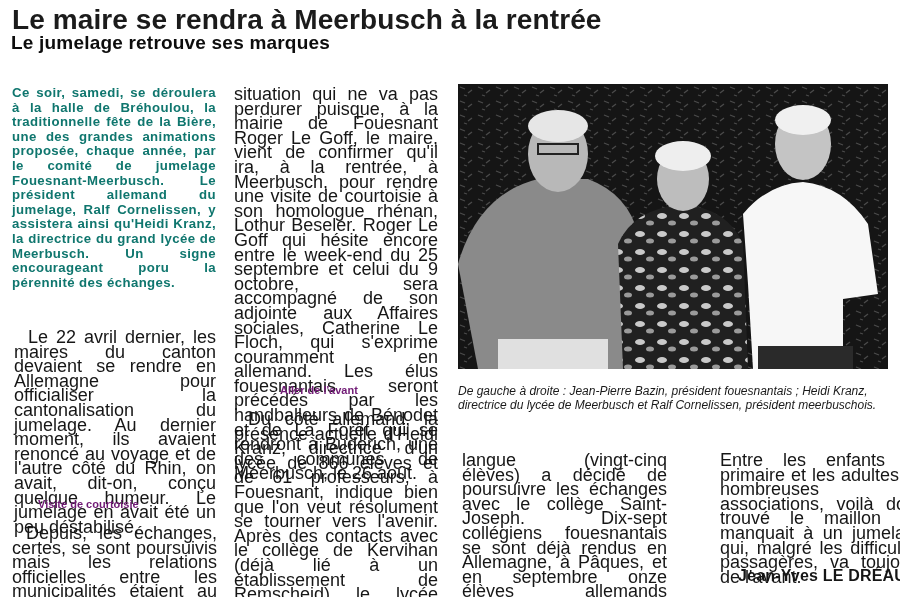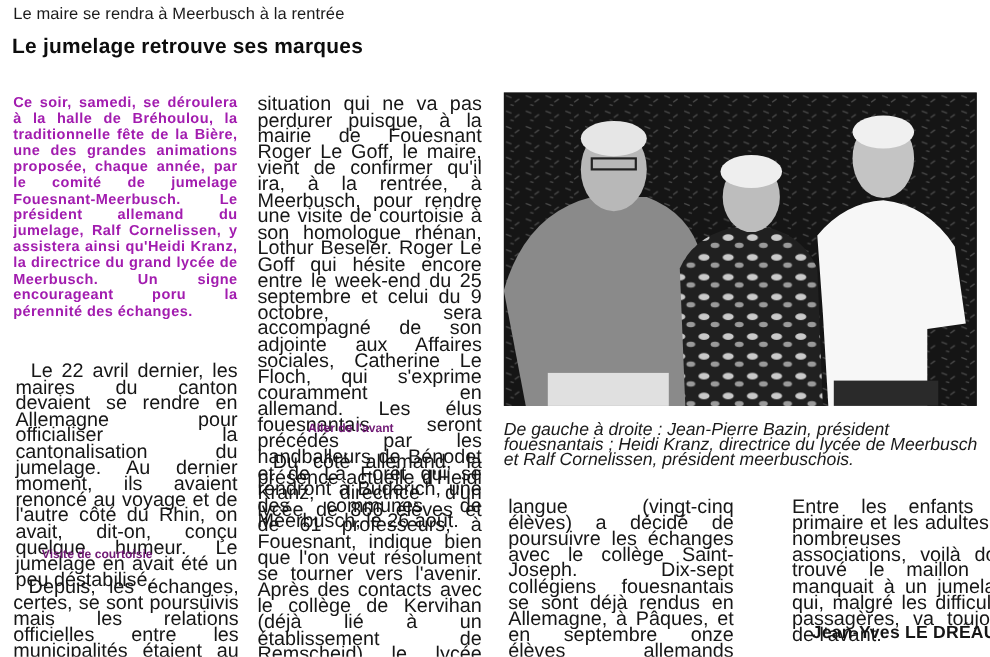--- a/index.html
+++ b/index.html
@@ -1,27 +1,27 @@
 <!DOCTYPE html>
 <html><head>
 <meta charset="utf-8">
 <style>
   html, body { margin: 0; padding: 0; background: #ffffff; }
   body { width: 900px; height: 597px; position: relative; overflow: hidden;
          font-family: "Liberation Sans", sans-serif; color: #161616; }
   .abs { position: absolute; }
-  .kicker { left: 12px; top: 4px; font-size: 15px; font-weight: normal; letter-spacing: 0.1px; color: #1b1b1b; white-space: nowrap; }
+  .kicker { left: 12px; top: 4px; font-size: 28px; font-weight: bold; letter-spacing: 0.1px; color: #1b1b1b; white-space: nowrap; }
   .headline { left: 11px; top: 32px; font-size: 19px; font-weight: bold; color: #0d0d0d; white-space: nowrap; letter-spacing: 0.2px; }
   .col { font-size: 18px; line-height: 14.6px; text-align: justify; }
   .col p { margin: 0; }
-  .lead { left: 12px; top: 86px; width: 204px; font-weight: bold; font-size: 13.2px; line-height: 14.6px; letter-spacing: 0.4px; color: #a21caf; }
+  .lead { left: 12px; top: 86px; width: 204px; font-weight: bold; font-size: 13.2px; line-height: 14.6px; letter-spacing: 0.4px; color: #0f766e; }
   .indent { text-indent: 14px; }
   .subhead { font-weight: bold; font-size: 11px; white-space: nowrap; color: #701a75; }
   .photo { left: 458px; top: 84px; width: 430px; height: 285px; background: #1a1a1a; overflow: hidden; }
-  .caption { left: 458px; top: 384px; width: 432px; font-style: italic; font-size: 16px; line-height: 14px; color: #1a1a1a; }
+  .caption { left: 458px; top: 384px; width: 432px; font-style: italic; font-size: 12px; line-height: 14px; color: #1a1a1a; }
   .byline { left: 738px; top: 567px; font-weight: bold; font-size: 16px; white-space: nowrap; letter-spacing: 0.2px; }
 </style>
 </head>
 <body>
 
 <div class="abs kicker">Le maire se rendra à Meerbusch à la rentrée</div>
 <div class="abs headline">Le jumelage retrouve ses marques</div>
 
 <div class="abs col lead">
   <p>Ce soir, samedi, se déroulera à la halle de Bréhoulou, la traditionnelle fête de la Bière, une des grandes animations proposée, chaque année, par le comité de jumelage Fouesnant-Meerbusch. Le président allemand du jumelage, Ralf Cornelissen, y assistera ainsi qu'Heidi Kranz, la directrice du grand lycée de Meerbusch. Un signe encourageant poru la pérennité des échanges.</p>

